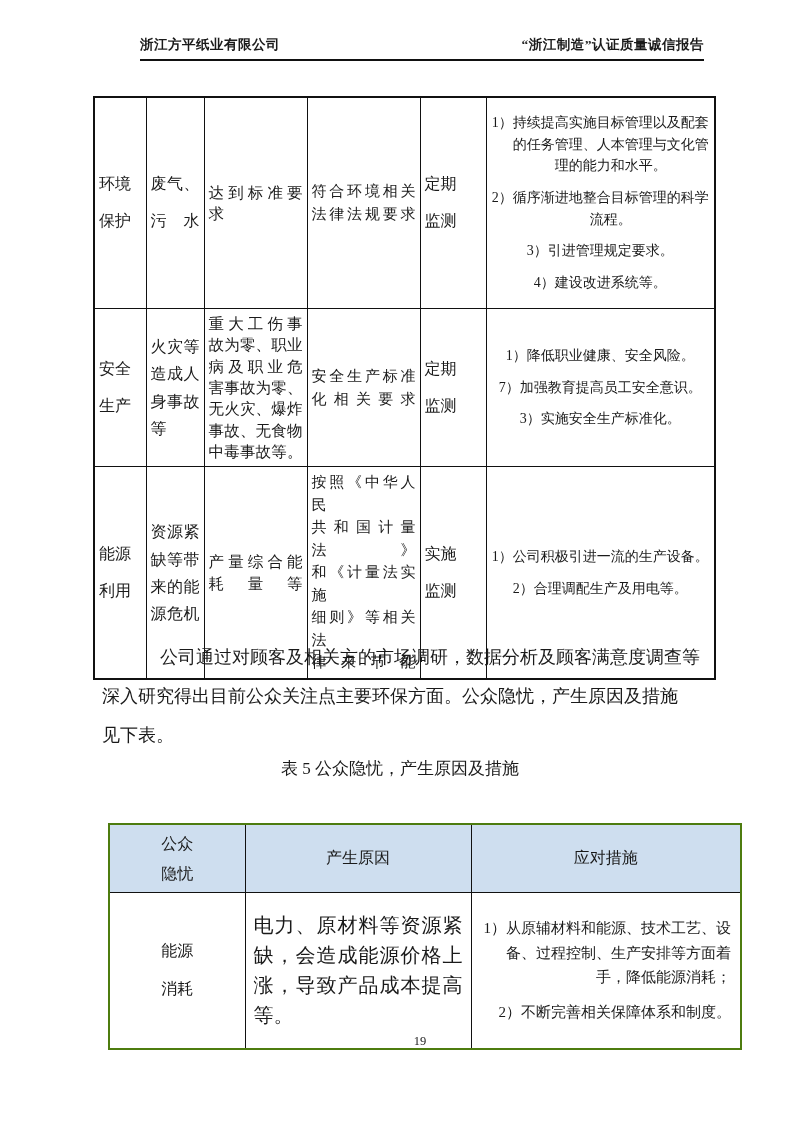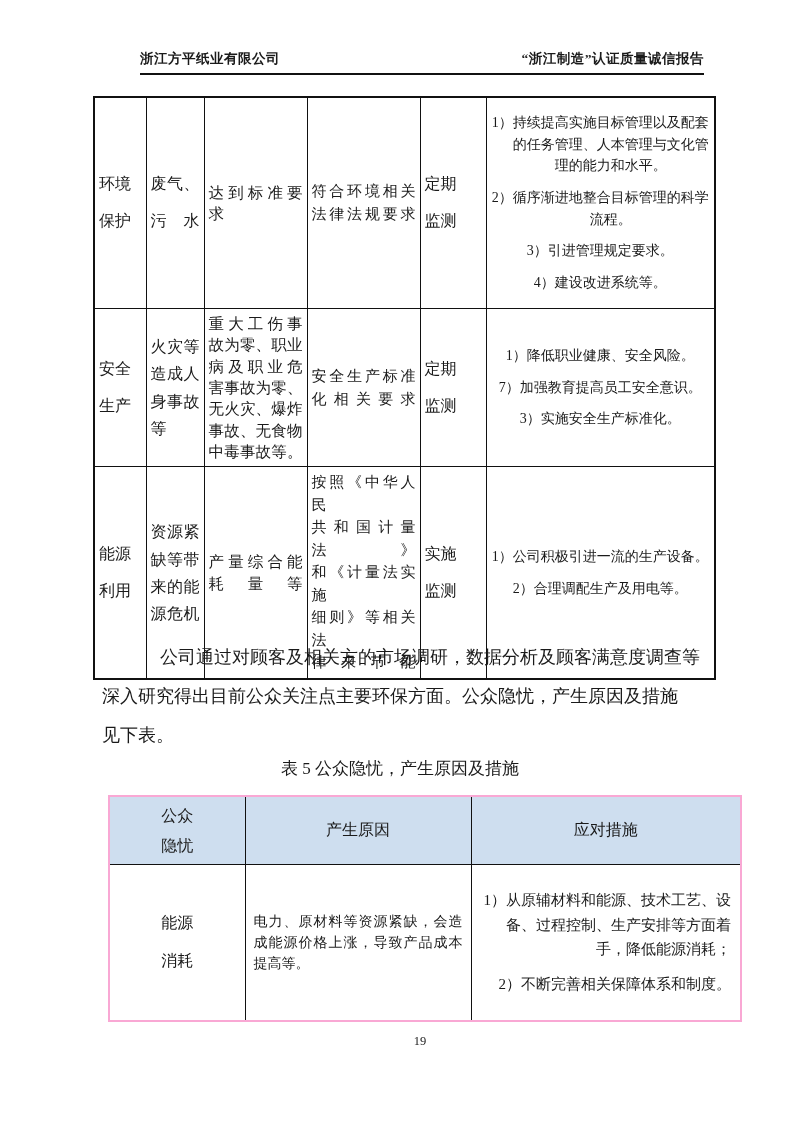--- a/index.html
+++ b/index.html
@@ -7,21 +7,21 @@
     position:relative;
     width:800px;height:1131px;
     margin:0 auto;
     background:#ffffff;
     font-family:"Liberation Serif","DejaVu Serif",serif;
     color:#1a1a1a;
     overflow:hidden;
   }
   
   .pg-header{
-    position:absolute;left:140px;top:50px;width:564px;
+    position:absolute;left:140px;top:36px;width:564px;
     display:flex;justify-content:space-between;align-items:flex-end;
     border-bottom:2px solid #111;
     padding-bottom:5px;
     font-size:13.5px;font-weight:bold;letter-spacing:.5px;
     white-space:nowrap;
   }
   
   table.t1{
     position:absolute;left:93px;top:96px;width:621px;
     border-collapse:collapse;table-layout:fixed;
@@ -55,36 +55,36 @@
     font-size:18px;line-height:39px;
     white-space:pre-line;
     text-indent:58px;
   }
   
   .t5-caption{
     position:absolute;left:0;top:757px;width:800px;
     text-align:center;font-size:17px;
   }
   table.t5{
-    position:absolute;left:108px;top:795px;width:632px;
+    position:absolute;left:108px;top:823px;width:632px;
     border-collapse:collapse;table-layout:fixed;
-    border:2px solid #f9a8d4;
+    border:2px solid #4d7c0f;
     font-size:16px;
   }
   table.t5 td,table.t5 th{
     border:1px solid #111;
     vertical-align:middle;
     font-weight:normal;
     padding:4px 8px;
     overflow:hidden;
   }
   .t5 th{background:#cedeef;}
   .t5 .h-stack{white-space:pre-line;text-align:center;line-height:1.85;}
   .t5 .b-stack{white-space:pre-line;text-align:center;line-height:2.4;}
-  .t5 .cause{font-size:14px;line-height:1.5;text-align:justify;}
+  .t5 .cause{font-size:20px;line-height:1.5;text-align:justify;}
   .t5 .meas{padding:4px 9px;}
   .t5 .mi5{
     font-size:15px;line-height:1.62;
     padding-left:1.5em;text-indent:-1.5em;
     margin:11px 0;text-align:right;
   }
   
   .pg-num{
     position:absolute;left:0;top:1034px;width:840px;
     text-align:center;font-size:12.5px;

